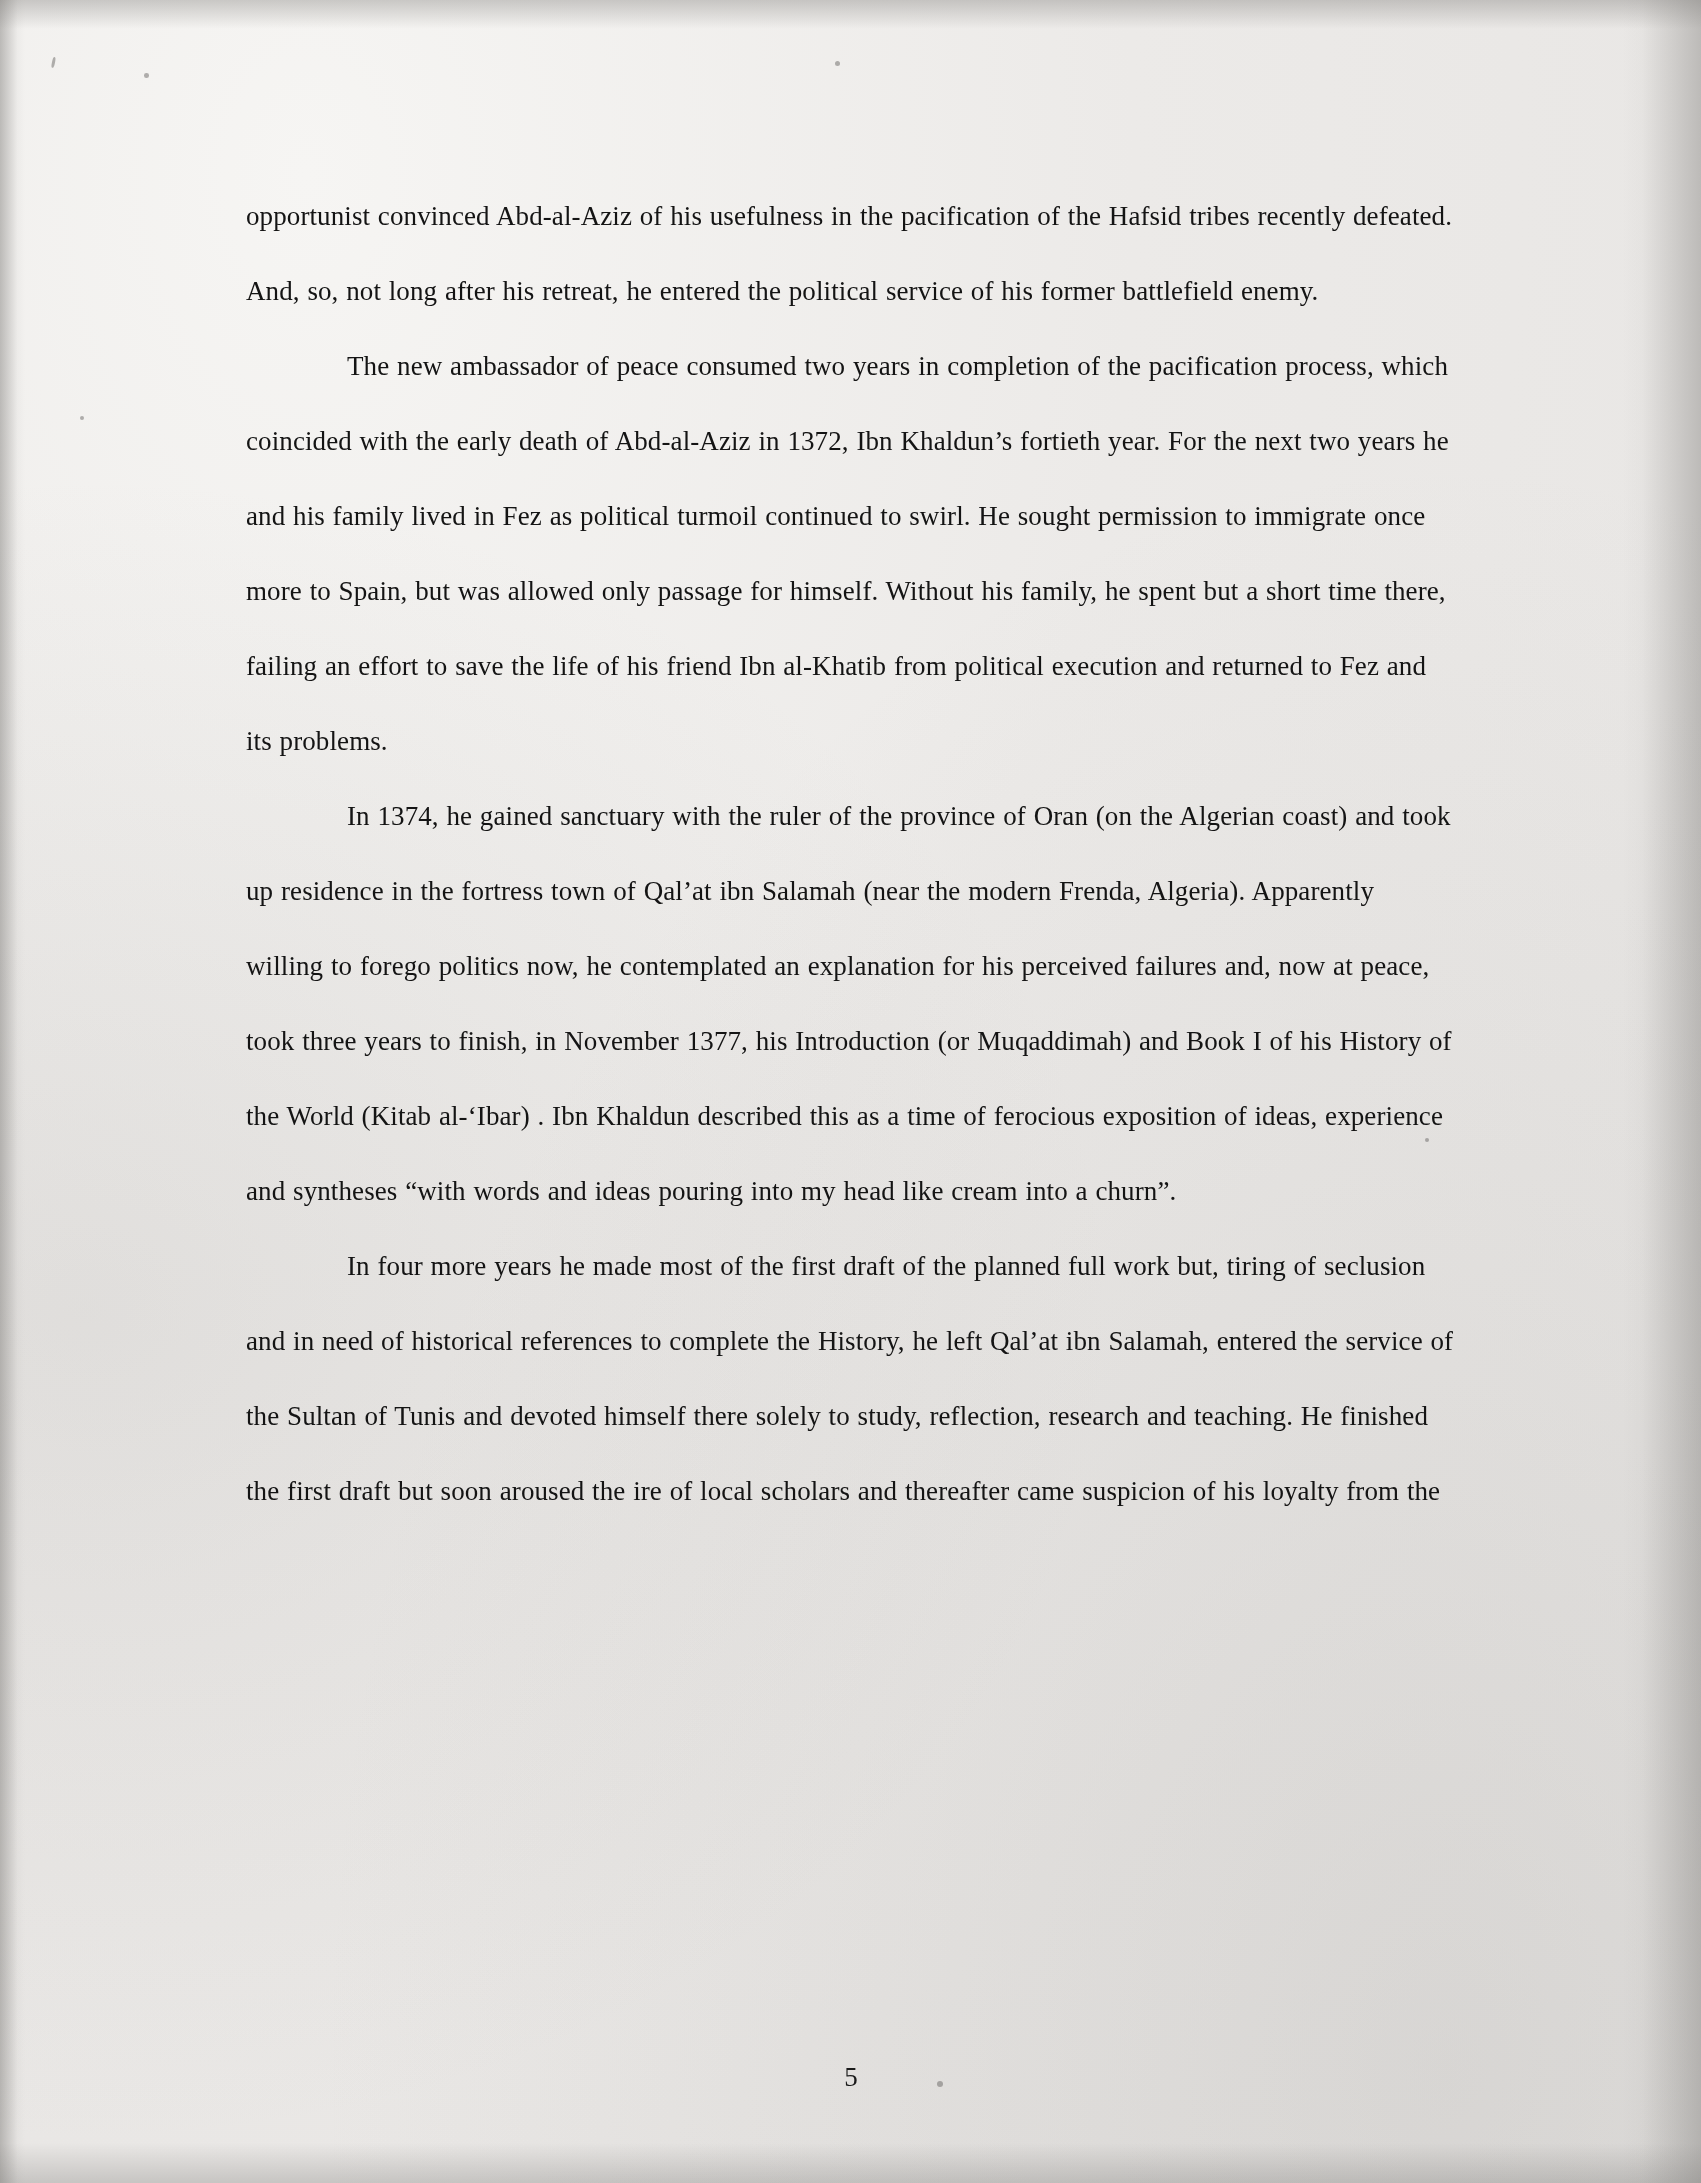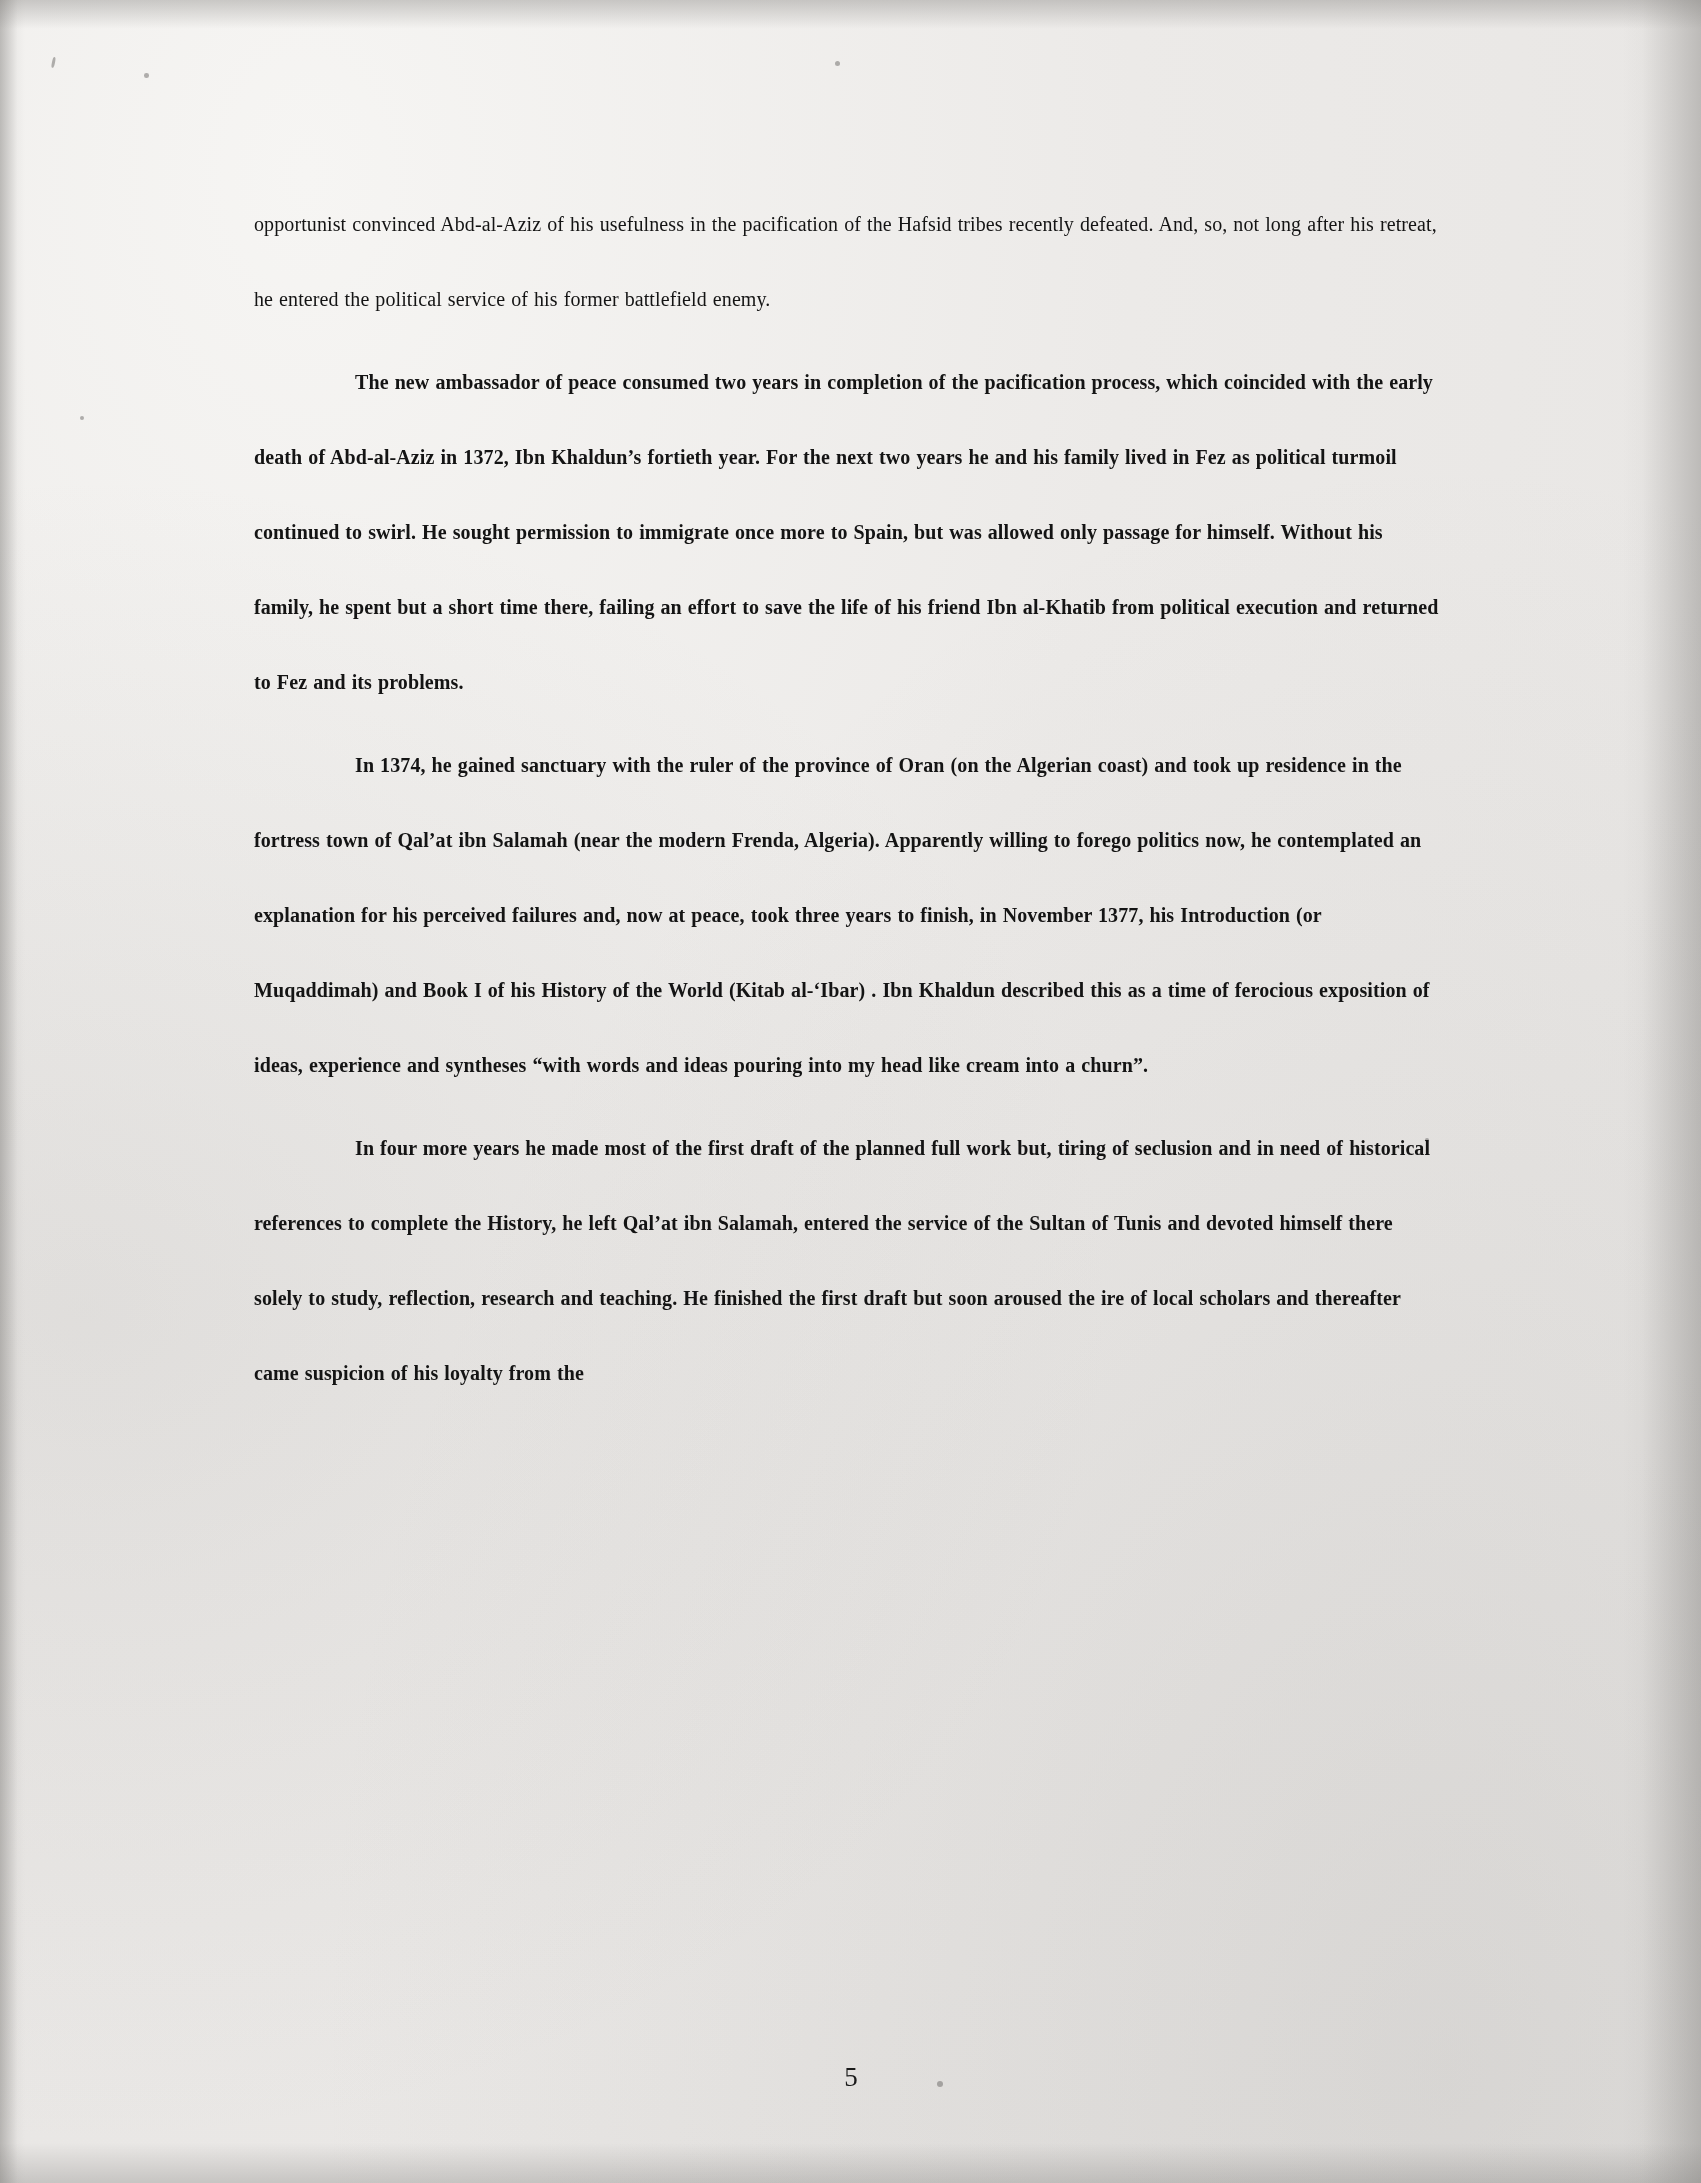--- a/index.html
+++ b/index.html
@@ -60,31 +60,30 @@
   }
 
   .text-column {
     position: absolute;
     left: 246px;
     top: 179px;
     width: 1208px;
   }
 
   p.body-para {
-    margin: 8px;
-    font-size: 20px;
+    margin: 0;
+    font-size: 27px;
     line-height: 75px;
     color: #141414;
     text-align: left;
     letter-spacing: 0.1px;
     word-spacing: 0.9px;
   }
   p.body-para.indent {
     text-indent: 101px;
-    font-weight: bold;
   }
 
   .page-number {
     position: absolute;
     left: 0;
     right: 0;
     top: 2062px;
     text-align: center;
     font-size: 27px;
     color: #1a1a1a;

